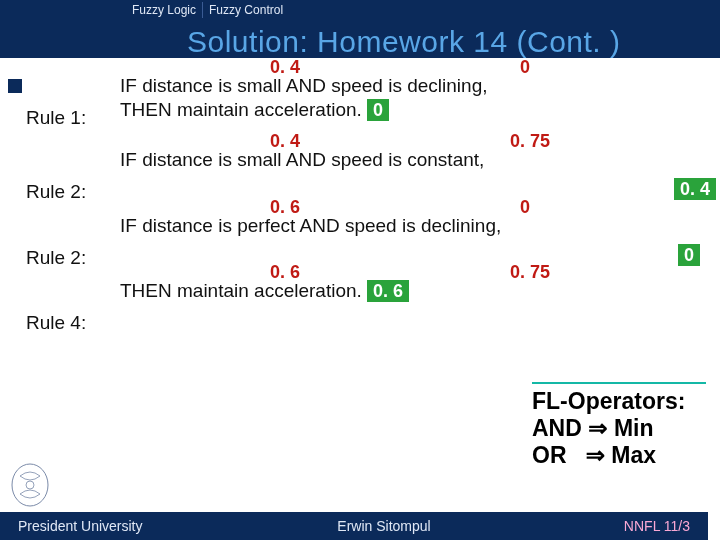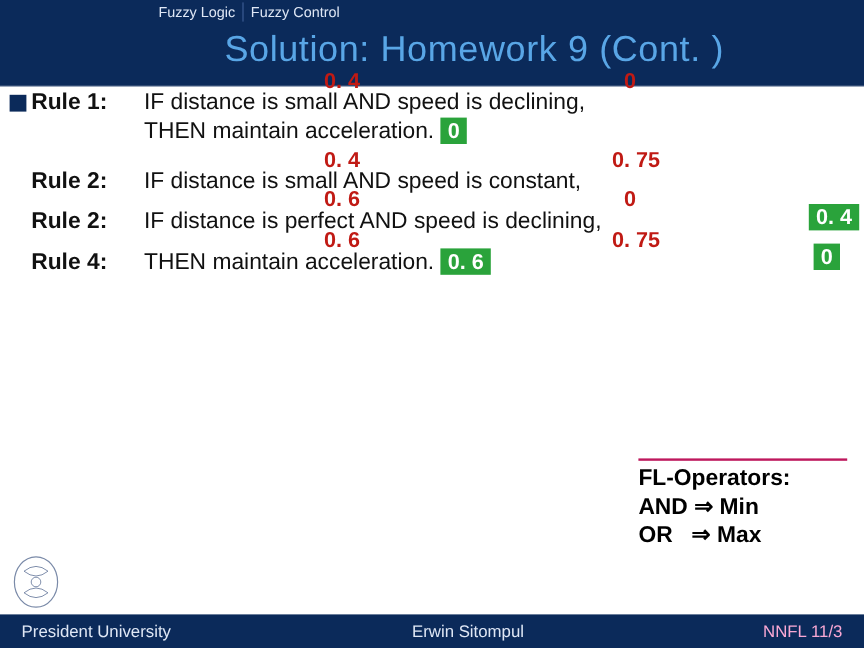--- a/index.html
+++ b/index.html
@@ -1,48 +1,48 @@
 <!DOCTYPE html>
 <html><head>
 <meta charset="utf-8">
 <style>
   * { margin: 0; padding: 0; box-sizing: border-box; }
   body { width: 720px; height: 540px; font-family: Verdana, Geneva, sans-serif; background: #fff; overflow: hidden; position: relative; }
-  .topbar { background: linear-gradient(#0b2a5a,#0b2a5a); height: 72px; width: 100%; position: relative; border-bottom: 1px solid #0b2a5a; }
+  .topbar { background: linear-gradient(#0b2a5a,#0b2a5a); height: 58px; width: 100%; position: relative; border-bottom: 1px solid #0b2a5a; }
   .tabs { display: flex; gap: 0; font-size: 12px; color: #dfe7f5; padding: 2px 0 0 126px; }
   .tab { padding: 1px 6px; border-right: 1px solid #3a5b94; color: #dfe7f5; }
   .tab:last-child { border-right: none; }
   .title { position: absolute; left: 187px; top: 25px; color: #59a6e6; font-size: 30px; font-family: Verdana, sans-serif; letter-spacing: 0.5px; }
   .content { position: absolute; left: 0; right: 0; top: 70px; padding: 4px 10px 0 8px; font-size: 19px; line-height: 1.25; color: #111; font-family: Tahoma, Verdana, sans-serif; }
   .rule-row { display: flex; align-items: flex-start; margin-bottom: 10px; position: relative; }
   .bullet { width: 14px; height: 14px; background: #0b2a5a; margin-top: 5px; margin-right: 4px; flex: 0 0 14px; }
-  .rule-label { font-weight: bold; white-space: nowrap; padding-right: 10px; min-width: 94px; }
+  .rule-label { font-weight: normal; white-space: nowrap; padding-right: 10px; min-width: 94px; margin-top: 32px; }
   .rule-body { position: relative; flex: 1; }
   .rule-body .line { white-space: nowrap; }
   .over { position: absolute; color: #c01a14; font-weight: bold; font-size: 18px; }
   .box-green { display: inline-block; background: #2aa33b; color: #fff; font-weight: bold; padding: 0 6px; font-size: 18px; line-height: 22px; vertical-align: baseline; }
-  .fl-box { position: absolute; right: 14px; top: 382px; border-top: 2px solid #be185d; font-weight: bold; font-size: 19px; padding-top: 4px; width: 174px; }
+  .fl-box { position: absolute; right: 14px; top: 382px; border-top: 2px solid #14b8a6; font-weight: bold; font-size: 23px; padding-top: 4px; width: 174px; }
   .fl-box div { white-space: nowrap; }
   .arrow { font-family: 'Segoe UI Symbol', sans-serif; }
-  .footer { position: absolute; left: 0; right: 0; bottom: 0; height: 28px; background: #0b2a5a; display: flex; align-items: center; justify-content: space-between; padding: 0 18px; color: #dfe7f5; font-size: 14px; }
+  .footer { position: absolute; left: 0; right: 12px; bottom: 0; height: 28px; background: #0b2a5a; display: flex; align-items: center; justify-content: space-between; padding: 0 18px; color: #dfe7f5; font-size: 14px; }
   .footer .mid { position: absolute; left: 50%; transform: translateX(-50%); font-weight: 500; margin-left: 30px; }
   .footer .right { color: #f9a8d4; margin-left: 48px; }
   .logo { position: absolute; left: 10px; bottom: 32px; width: 40px; height: 46px; }
   .logo svg { width: 100%; height: 100%; }
   .spacer-bullet { width: 14px; flex: 0 0 14px; margin-right: 4px; }
 </style>
 </head>
 <body>
 
 <div class="topbar">
   <div class="tabs">
     <span class="tab">Fuzzy Logic</span>
     <span class="tab">Fuzzy Control</span>
   </div>
-  <div class="title">Solution: Homework 9 (Cont. )</div>
+  <div class="title">Solution: Homework 14 (Cont. )</div>
 </div>
 
 <div class="content">
 
   <div class="rule-row">
     <div class="bullet"></div>
     <div class="rule-label"><span>Rule 1</span>:</div>
     <div class="rule-body">
       <span class="over" style="left:150px; top:-18px;">0. 4</span>
       <span class="over" style="left:400px; top:-18px;">0</span>

